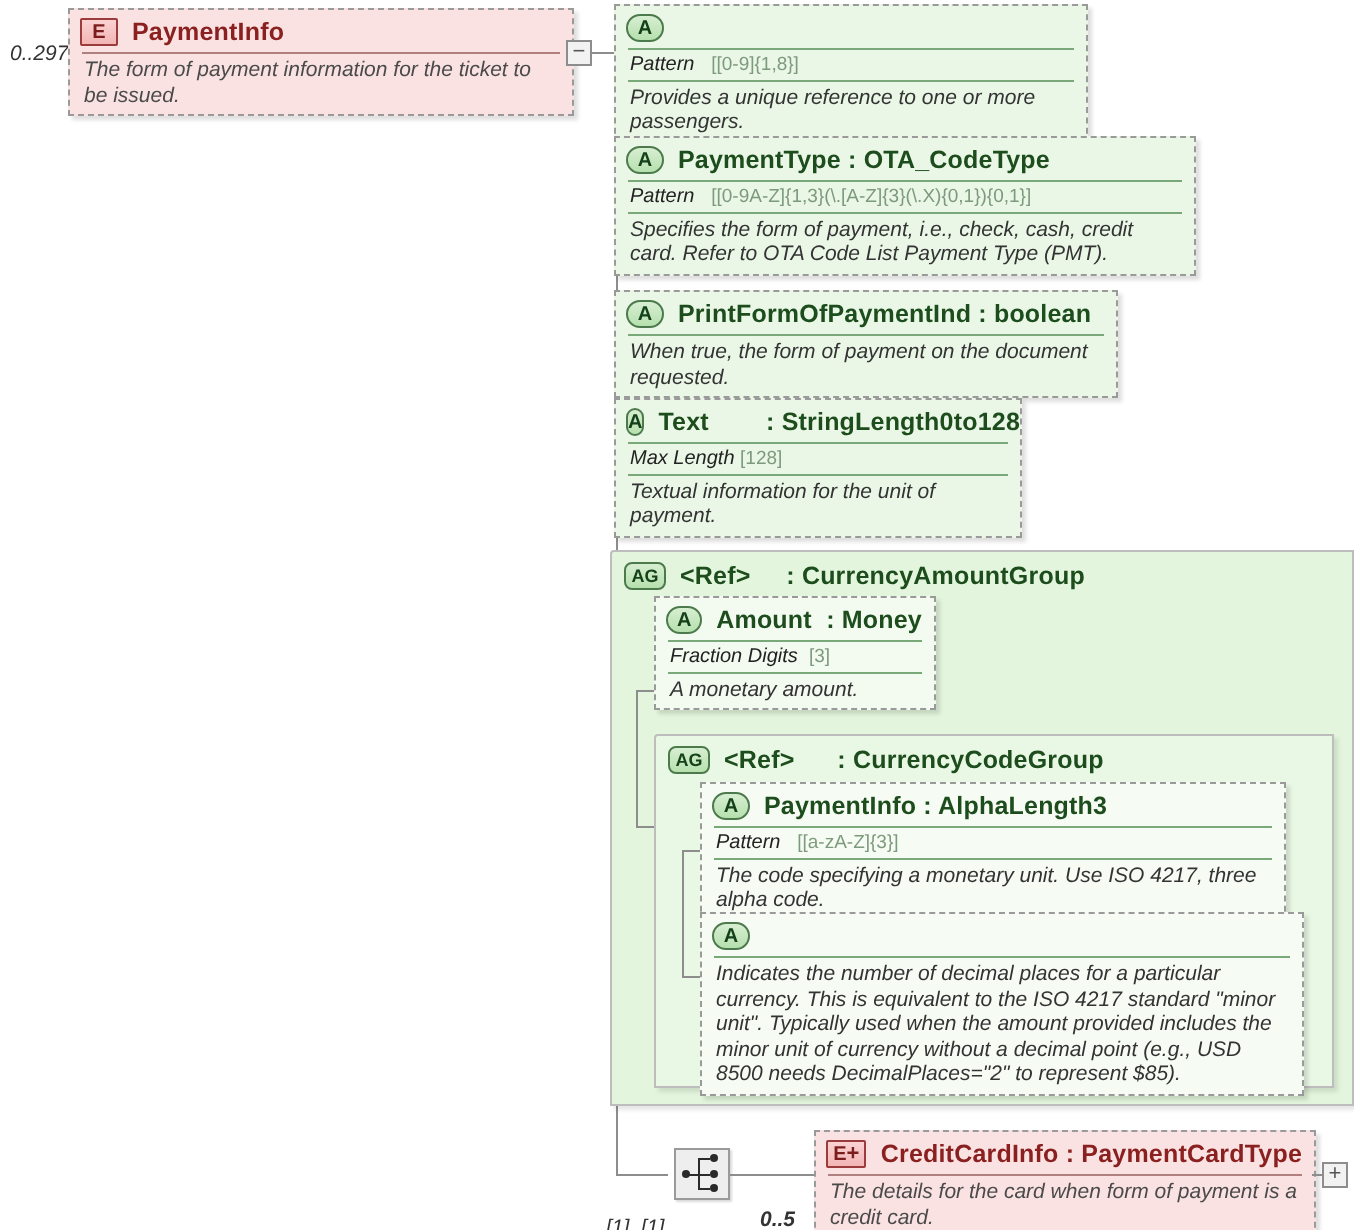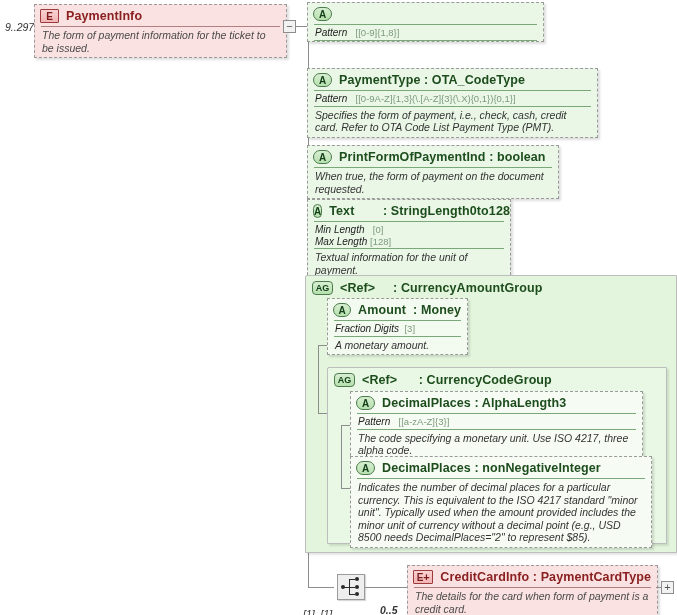--- a/index.html
+++ b/index.html
@@ -93,21 +93,21 @@
     box-shadow:1px 1px 1px rgba(0,0,0,.15);
   }
   .seq .dot{position:absolute;width:4px;height:4px;border-radius:50%;background:#2a2a2a;}
   .seq .sl{position:absolute;background:#2a2a2a;}
 </style>
 </head>
 <body>
 
 <div class="canvas">
 
-  <div class="card" style="left:5px;top:21px;">9..297</div>
+  <div class="card" style="left:5px;top:21px;">0..297</div>
 
   <div class="node elem" style="left:34px;top:4px;width:253px;">
     <div class="inner">
       <div class="title">
         <span class="badge e">E</span>
         <span class="title-txt">PaymentInfo</span>
       </div>
       <div class="hr"></div>
       <div class="desc">The form of payment information  for the ticket to be issued.</div>
     </div>
@@ -131,20 +131,21 @@
   <div class="node" style="left:307px;top:2px;width:237px;">
     <div class="inner">
       <div class="title">
         <span class="badge">A</span>
       </div>
       <div class="hr"></div>
       <div class="facets">
         <div class="facet"><b>Pattern</b>&nbsp;&nbsp;&nbsp;<i>[[0-9]{1,8}]</i></div>
       </div>
       <div class="hr"></div>
+      <div class="desc">Provides a unique reference to one or more passengers.</div>
     </div>
   </div>
 
   <div class="node" style="left:307px;top:68px;width:291px;">
     <div class="inner">
       <div class="title">
         <span class="badge">A</span>
         <span class="title-txt">PaymentType : OTA_CodeType</span>
       </div>
       <div class="hr"></div>
@@ -168,21 +169,20 @@
   </div>
 
   <div class="node" style="left:307px;top:199px;width:204px;">
     <div class="inner">
       <div class="title">
         <span class="badge">A</span>
         <span class="title-txt">Text        : StringLength0to128</span>
       </div>
       <div class="hr"></div>
       <div class="facets">
-        <div class="facet"><b>Min Length</b>&nbsp;&nbsp;&nbsp;<i>[0]</i></div>
         <div class="facet"><b>Max Length</b>&nbsp;<i>[128]</i></div>
       </div>
       <div class="hr"></div>
       <div class="desc">Textual information for the unit of payment.</div>
     </div>
   </div>
 
   <div class="group" style="left:305px;top:275px;width:372px;height:278px;">
     <div class="ghead">
       <span class="badge ag sq">AG</span>
@@ -217,36 +217,35 @@
   </div>
 
   <div class="ln lnv" style="left:341px;top:425px;height:63px;"></div>
   <div class="ln lnh" style="left:341px;top:425px;width:10px;"></div>
   <div class="ln lnh" style="left:341px;top:488px;width:10px;"></div>
 
   <div class="node" style="left:350px;top:391px;width:293px;">
     <div class="inner" style="background:#f6fcf4;">
       <div class="title">
         <span class="badge">A</span>
-        <span class="title-txt">DecimalPlaces : AlphaLength3</span>
+        <span class="title-txt">PaymentInfo : AlphaLength3</span>
       </div>
       <div class="hr"></div>
       <div class="facets">
         <div class="facet"><b>Pattern</b>&nbsp;&nbsp;&nbsp;<i>[[a-zA-Z]{3}]</i></div>
       </div>
       <div class="hr"></div>
       <div class="desc">The code specifying a monetary unit. Use ISO 4217, three alpha code.</div>
     </div>
   </div>
 
   <div class="node" style="left:350px;top:456px;width:302px;">
     <div class="inner" style="background:#f6fcf4;">
       <div class="title">
         <span class="badge">A</span>
-        <span class="title-txt">DecimalPlaces : nonNegativeInteger</span>
       </div>
       <div class="hr"></div>
       <div class="desc">Indicates the number of decimal places for a particular currency. This is equivalent to the ISO 4217 standard "minor unit". Typically used when the amount provided includes the minor unit of currency without a decimal point (e.g., USD 8500 needs DecimalPlaces="2" to represent $85).</div>
     </div>
   </div>
 
   <div class="card" style="left:303px;top:608px;">[1]..[1]</div>
 
   <div class="seq" style="left:337px;top:574px;">
     <div class="sl" style="left:4px;top:12px;width:7px;height:1px;"></div>

